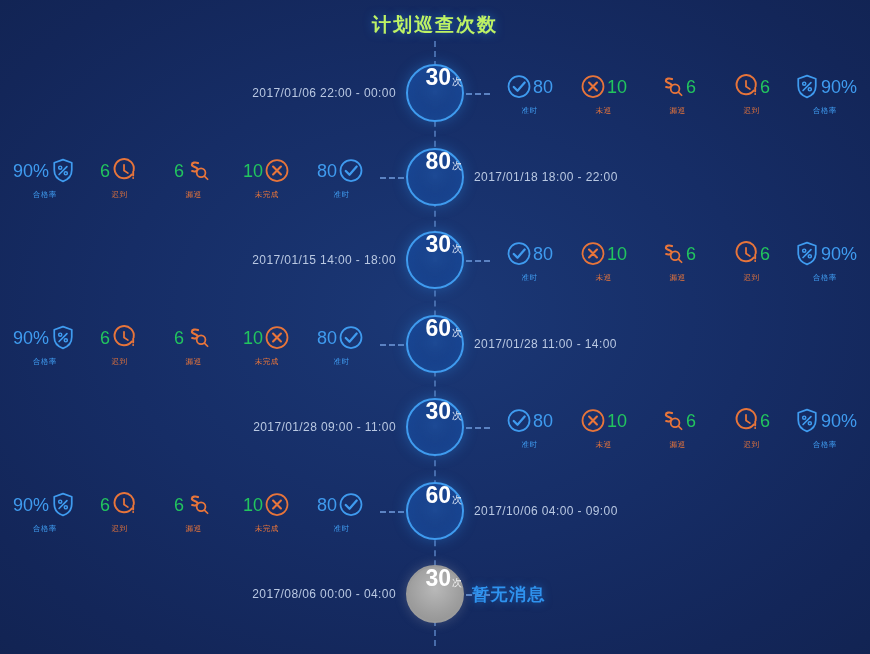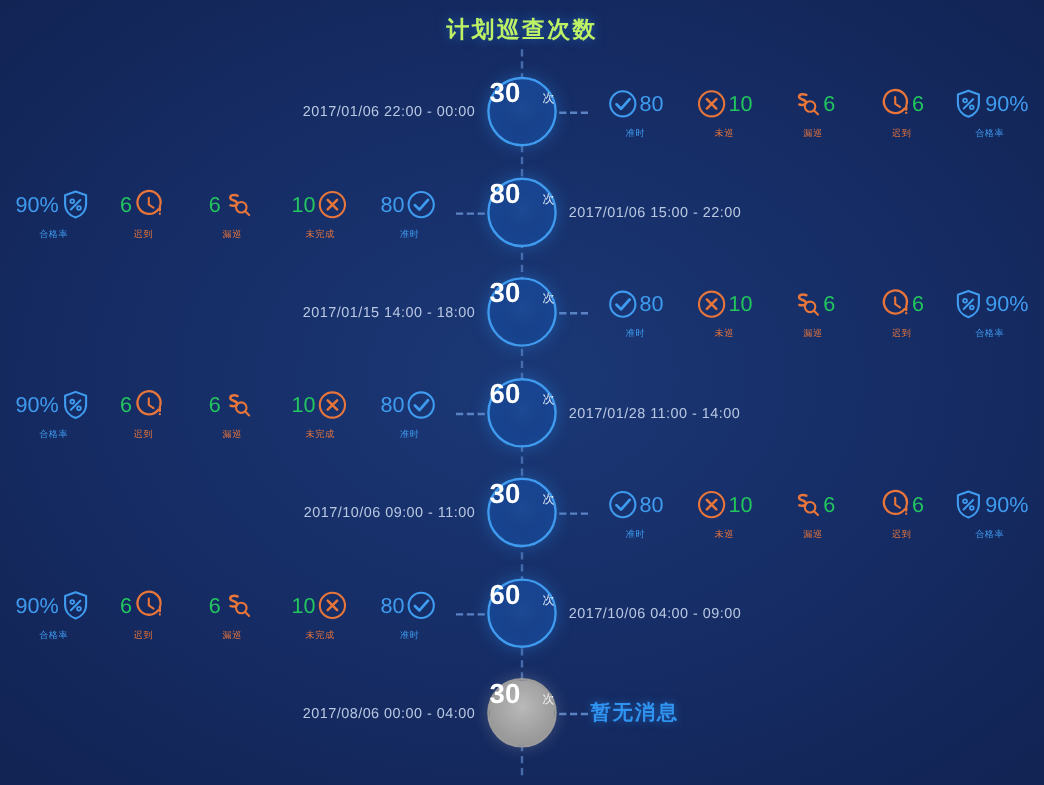--- a/index.html
+++ b/index.html
@@ -31,21 +31,21 @@
   }
 
   
   .row{position:absolute;left:0;width:870px;height:96px;}
 
   
   .node{
     position:absolute;left:406px;top:50%;
     width:58px;height:58px;margin-top:-29px;
     border-radius:50%;
-    display:flex;align-items:baseline;justify-content:space-between;
+    display:flex;align-items:baseline;justify-content:flex-end;
     box-sizing:border-box;
     border:2px solid #3f9bef;
     background:radial-gradient(circle at 50% 45%, #1d4a95 0%, #173e86 55%, #15356f 100%);
     box-shadow:0 0 14px rgba(50,150,240,.35), inset 0 0 18px rgba(30,90,180,.6);
     z-index:3;
   }
   .node .num{font-size:23px;font-weight:700;color:#ffffff;line-height:1;}
   .node .unit{font-size:10px;color:#dfe9f8;margin-left:1px;}
   .node.gray{
     border-color:#9b9b9b;
@@ -99,21 +99,21 @@
 
   
   .c-blue .val{color:#3f9bef;}
   .c-blue .lbl{color:#3f9bef;}
   .c-orange .val{color:#22c55e;}
   .c-orange .lbl{color:#e8753a;}
 
   
   .nomsg{
     position:absolute;top:50%;transform:translateY(-50%);
-    left:492px;
+    left:472px;
     font-size:17px;font-weight:700;color:#2f93ef;letter-spacing:1.5px;
     text-shadow:0 0 8px rgba(40,140,240,.5);
     white-space:nowrap;
     text-align:right;
   }
 </style>
 </head>
 <body>
 
 <div id="title">计划巡查次数</div>
@@ -191,21 +191,21 @@
           </div>
           <div class="lbl">合格率</div>
         </div>
       </div>
     </div>
     <div class="row" style="top: 128.5px;">
       <div class="node">
         <span class="num">80</span>
         <span class="unit">次</span>
       </div>
-      <div class="ts right">2017/01/06  15:00 - 22:00</div>
+      <div class="ts right">2017/01/18  18:00 - 22:00</div>
       <div class="conn left"></div>
       <div class="metrics left">
         <div class="metric c-blue">
           <div class="mrow">
             <span class="val">90%</span>
             <span style="display:flex">
               <svg class="ico" xmlns="http://www.w3.org/2000/svg" viewBox="0 0 32 32" fill="none" stroke="#3f9bef" stroke-width="2" stroke-linecap="round" stroke-linejoin="round">
                 <path d="M16 3.5l10 3.6v8.4c0 6.2-4.3 11-10 12.9-5.7-1.9-10-6.7-10-12.9V7.1z" stroke-width="2"></path>
                 <circle cx="12.8" cy="12.8" r="1.8" stroke-width="1.7"></circle>
                 <circle cx="19.2" cy="19.2" r="1.8" stroke-width="1.7"></circle>
@@ -413,21 +413,21 @@
           </div>
           <div class="lbl">准时</div>
         </div>
       </div>
     </div>
     <div class="row" style="top: 379px;">
       <div class="node">
         <span class="num">30</span>
         <span class="unit">次</span>
       </div>
-      <div class="ts left">2017/10/06  09:00 - 11:00</div>
+      <div class="ts left">2017/01/28  09:00 - 11:00</div>
       <div class="conn right"></div>
       <div class="metrics right">
         <div class="metric c-blue">
           <div class="mrow">
             <span style="display:flex">
               <svg class="ico" xmlns="http://www.w3.org/2000/svg" viewBox="0 0 32 32" fill="none" stroke="#3f9bef" stroke-width="2" stroke-linecap="round" stroke-linejoin="round">
                 <circle cx="16" cy="16" r="12"></circle>
                 <path d="M10 16.5l4.3 4.3L22.5 11.5" stroke-width="2.6"></path>
               </svg>
             </span>

